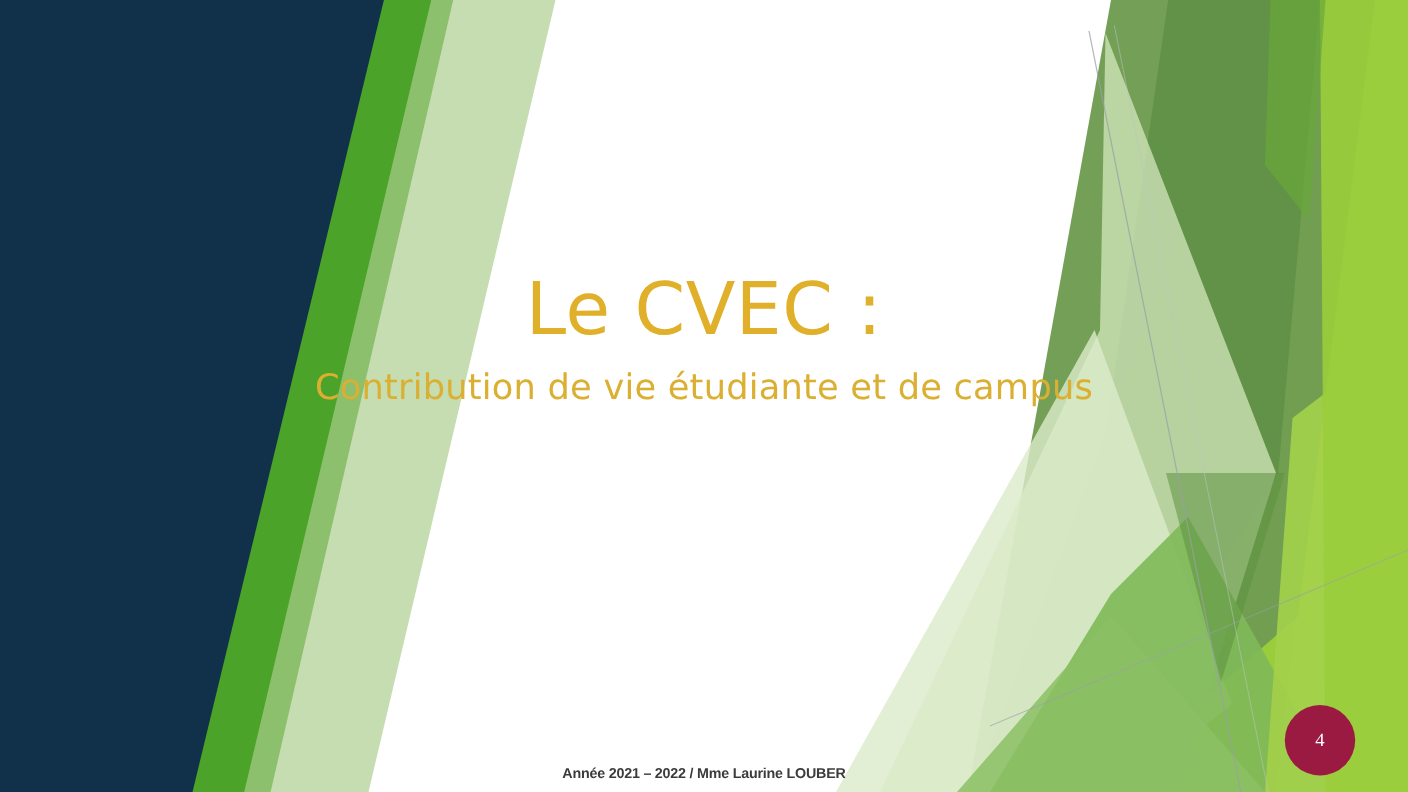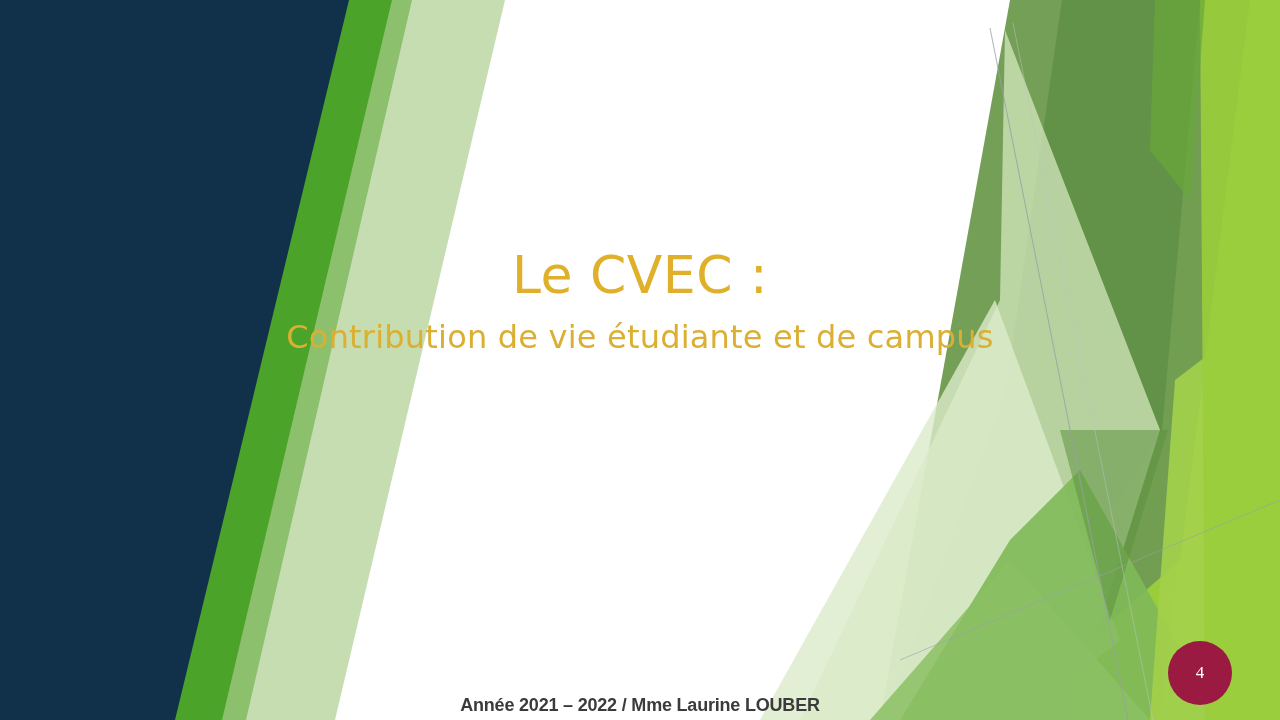--- a/index.html
+++ b/index.html
@@ -33,21 +33,21 @@
     position: absolute;
     left: 0;
     top: 248px;
     width: 1280px;
     text-align: center;
   }
   #slide-title {
     margin: 0;
     font-family: "DejaVu Sans", sans-serif;
     font-weight: 400;
-    font-size: 52px;
+    font-size: 66px;
     line-height: 1.04;
     letter-spacing: 0.5px;
     color: #e0b02a;
   }
   #slide-subtitle {
     margin: 18px 0 0 0;
     font-family: "DejaVu Sans", sans-serif;
     font-weight: 400;
     font-size: 32px;
     line-height: 1.1;
@@ -55,21 +55,21 @@
     color: #dbaf31;
     white-space: nowrap;
   }
   #footer-note {
     position: absolute;
     left: 0;
     top: 695px;
     width: 1280px;
     text-align: center;
     font-family: "Liberation Sans", sans-serif;
-    font-size: 18px;
+    font-size: 13px;
     font-weight: 600;
     color: #3b3b3b;
     letter-spacing: -0.2px;
   }
   #slide-number-badge {
     position: absolute;
     left: 1168px;
     top: 641px;
     width: 64px;
     height: 64px;

